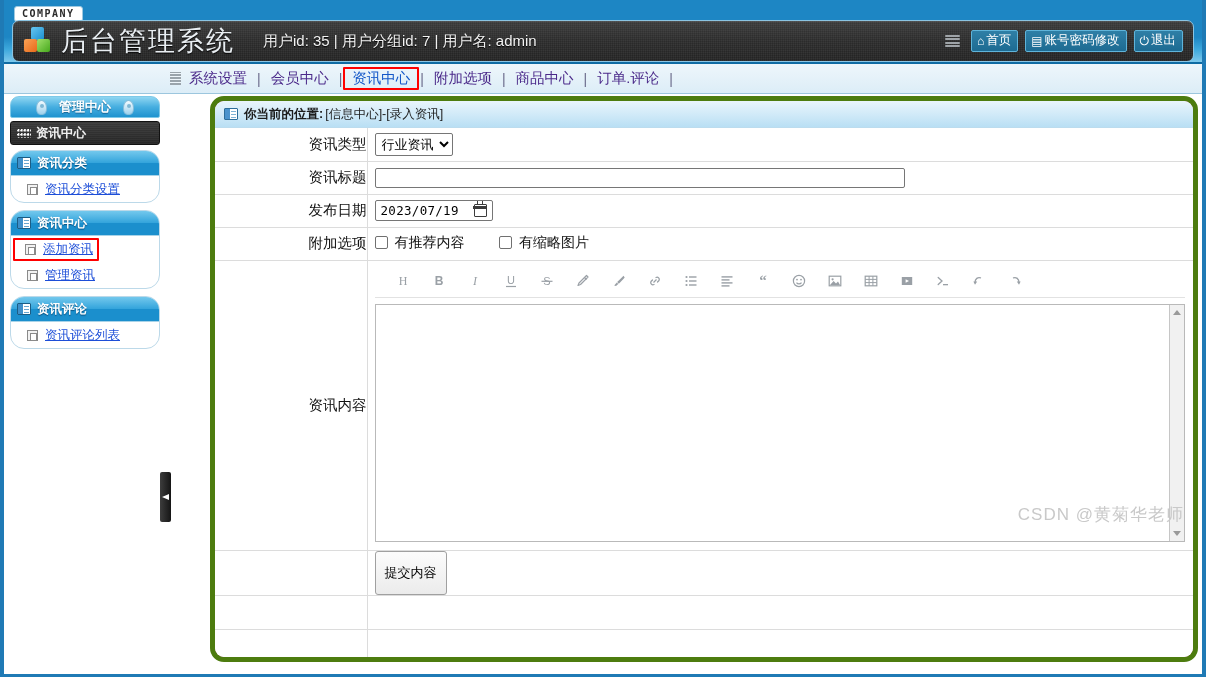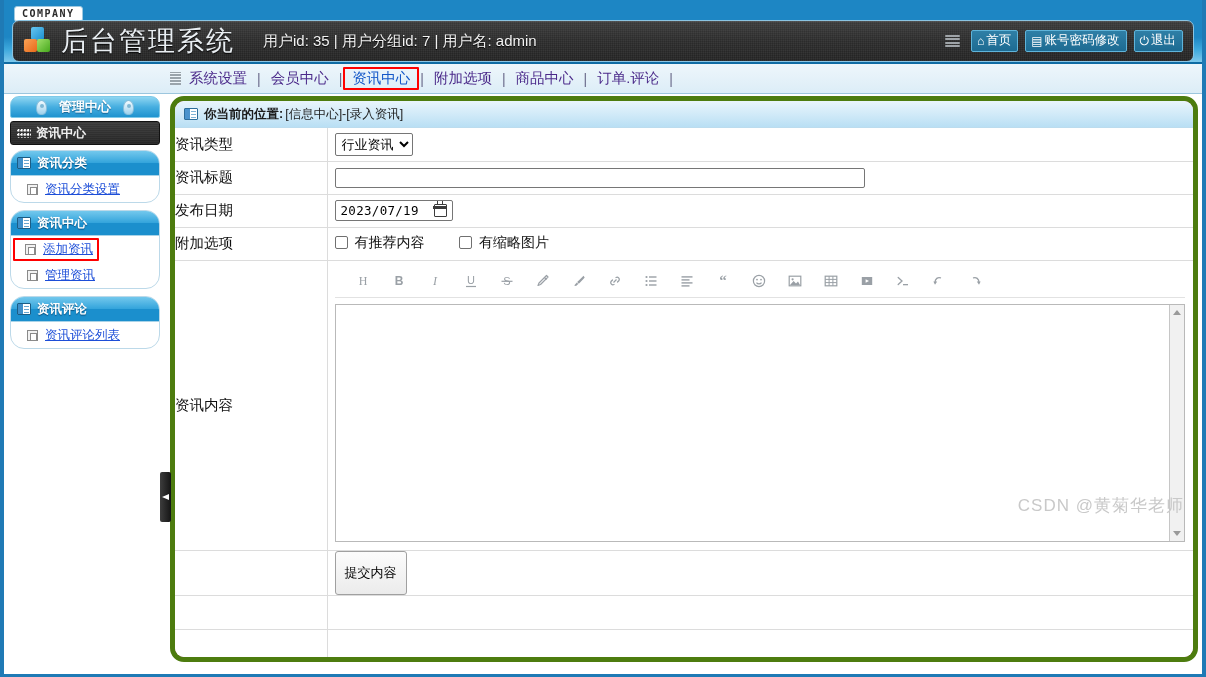--- a/index.html
+++ b/index.html
@@ -140,20 +140,21 @@
     padding: 0px 7px;
     border-radius: 1px;
   }
   .navsep { color: #6b6b8b; font-size: 14px; padding: 0 1px; }
 
   
   #body {
     position: relative;
     height: 441px;
     display: flex;
+    gap: 40px;
   }
 
   
   #sidebar {
     width: 162px;
     flex: 0 0 162px;
     background: #ffffff;
     position: relative;
     padding: 0 4px;
   }
@@ -349,21 +350,21 @@
     border-left: none;
     border-top: none;
     padding: 0;
     vertical-align: middle;
     background: #ffffff;
   }
   .form-table tr td:first-child { border-left: none; }
   .form-table tr td:last-child  { border-right: none; }
   td.lbl {
     width: 152px;
-    text-align: left;
+    text-align: right;
     font-size: 14.5px;
     color: #111111;
     height: 33px;
   }
   td.fld { padding-left: 7px; }
 
   select.ctrl {
     font-family: "Liberation Sans", sans-serif;
     font-size: 13px;
     padding: 2px 2px;
@@ -474,21 +475,21 @@
   }
   td.empty-row { height: 34px; }
 
   .panel-footer {
     height: 30px;
     background: linear-gradient(to bottom, #ffffff 0%, #d8eefb 100%);
   }
 
   .watermark {
     position: absolute;
-    right: 18px; bottom: 18px;
+    right: 18px; bottom: 9px;
     font-size: 17px;
     color: #c9c9c9;
     letter-spacing: 1px;
     white-space: nowrap;
   }
 </style>
 </head>
 <body>
 
 <div id="app">

